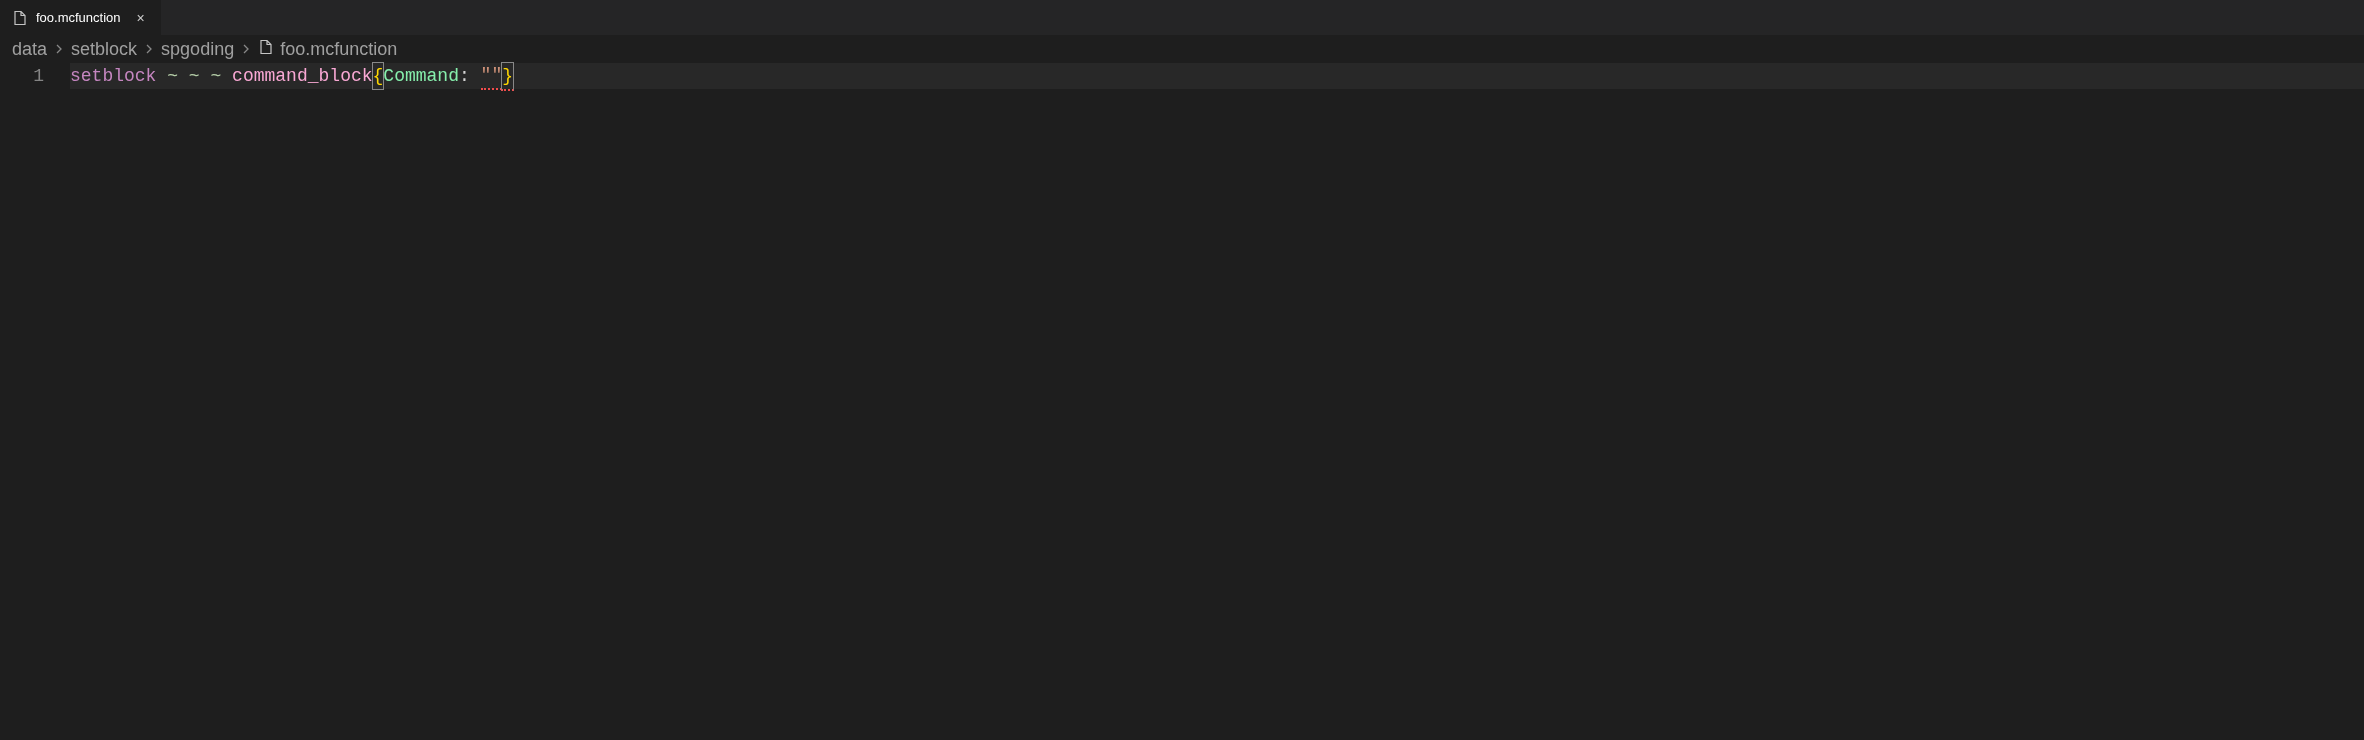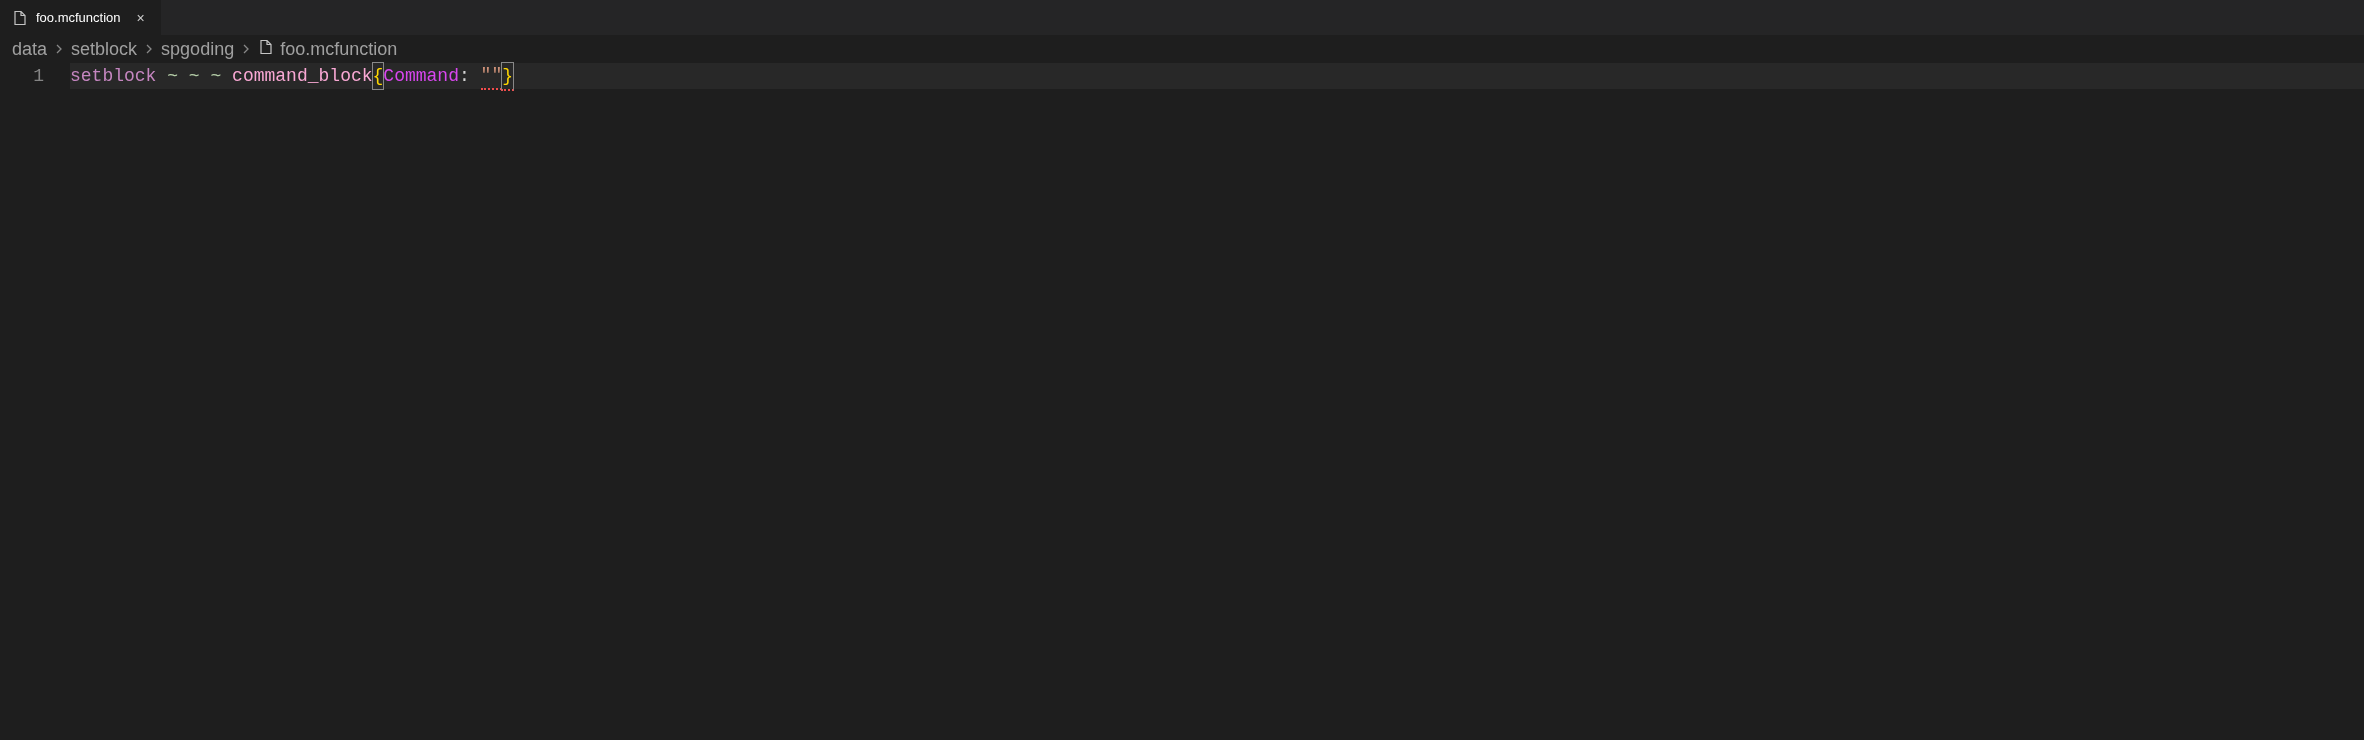--- a/index.html
+++ b/index.html
@@ -116,21 +116,21 @@
       color: #f9a8d4;
     }
     .tok-brace {
       color: #ffd700;
     }
     .tok-brace-match {
       border: 1px solid #888888;
       margin: -1px;
     }
     .tok-key {
-      color: #d946ef;
+      color: #86efac;
     }
     .tok-colon {
       color: #d4d4d4;
     }
     .tok-string {
       color: #ce9178;
     }
     .tok-err {
       border-bottom: 2px dotted #f14c4c;
     }

